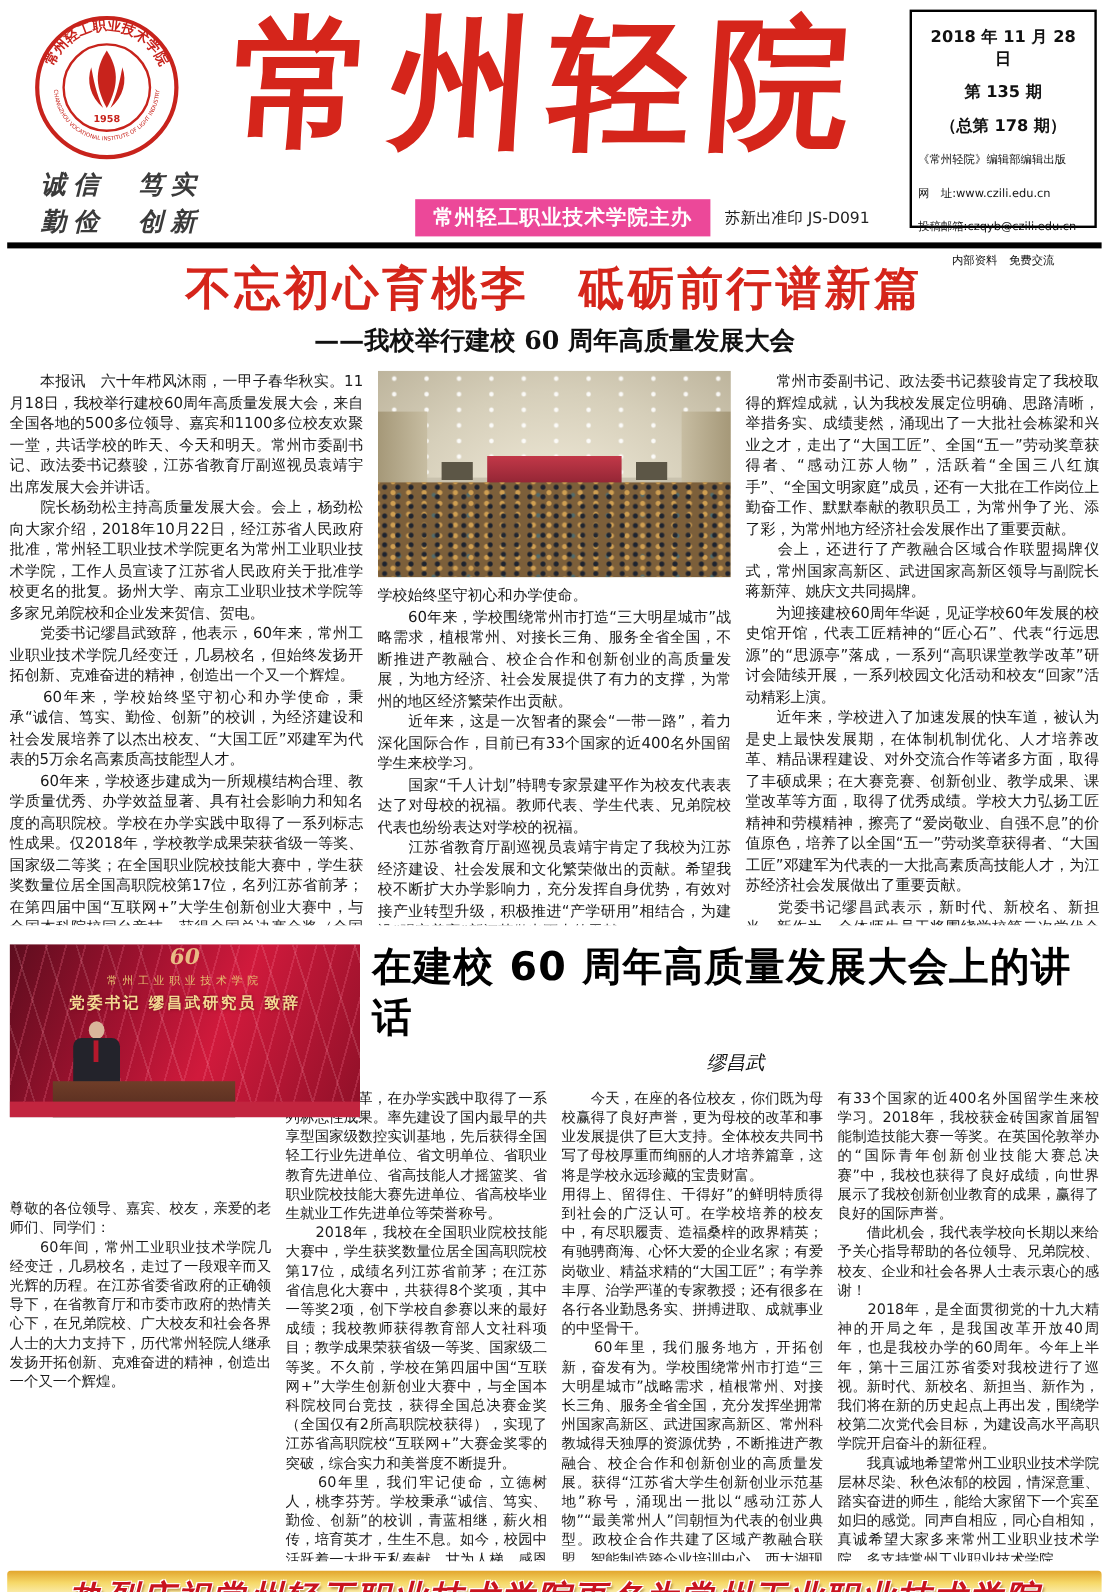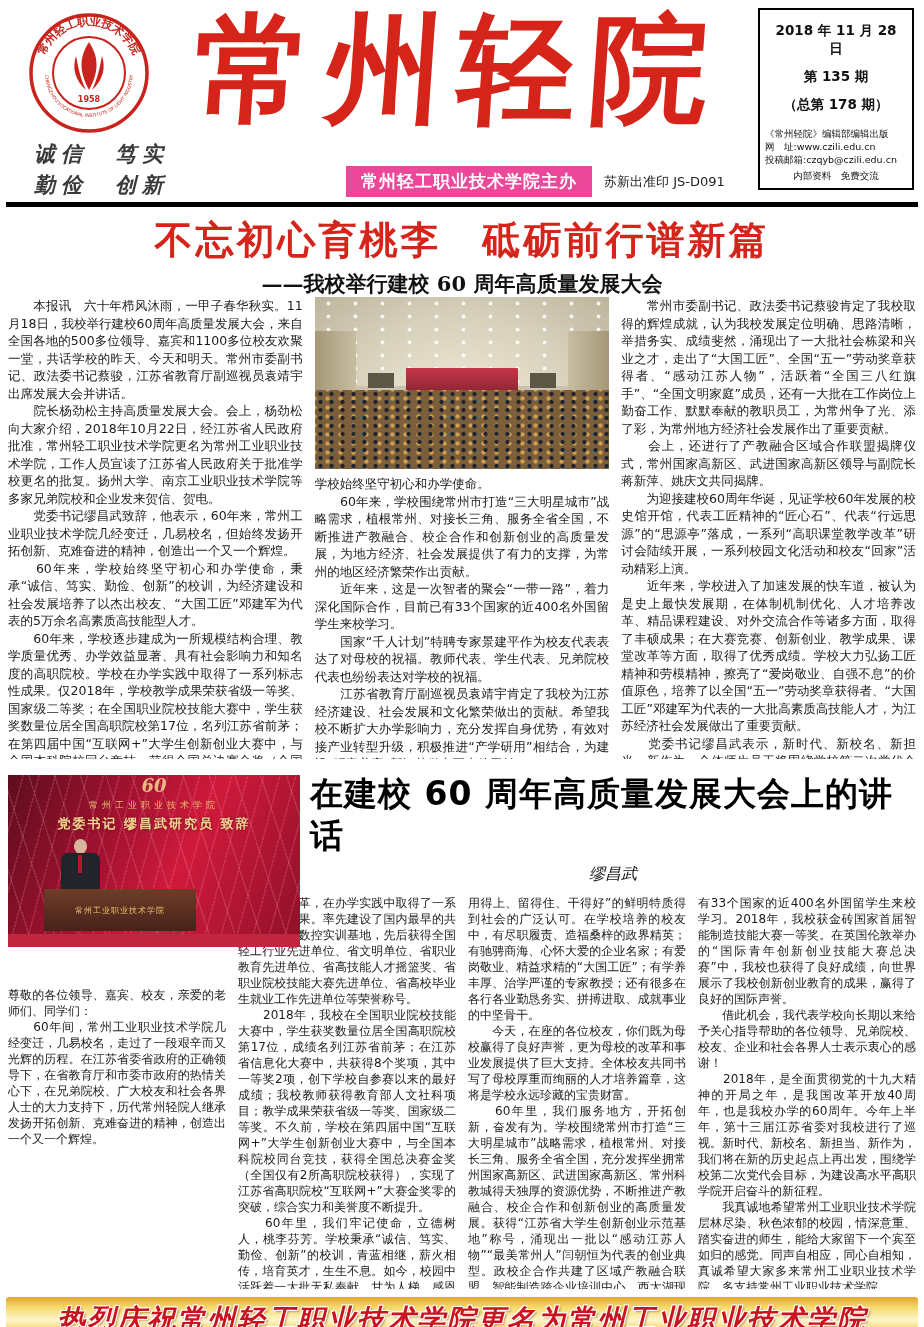--- a/index.html
+++ b/index.html
@@ -15,31 +15,31 @@
     font-style:italic;font-weight:bold;font-size:21px;color:#3a3a3a;line-height:31px;letter-spacing:6px;}
   .paper-title{position:absolute;left:168px;top:-6px;width:580px;text-align:center;
     font-family:"DejaVu Serif","Liberation Serif",serif;font-weight:bold;color:#d5251b;
     font-size:118px;line-height:150px;letter-spacing:14px;transform:skewX(-4deg);white-space:nowrap;}
   .organizer{position:absolute;left:346px;top:166px;background:#ec4899;color:#fff;
     font-size:17px;font-weight:bold;padding:4px 15px;letter-spacing:1px;}
   .press-code{position:absolute;left:604px;top:173px;font-size:13px;color:#222;}
   .issue-box{position:absolute;right:10px;top:8px;width:156px;height:182px;border:2px solid #000;
     padding:8px 5px 0 5px;box-sizing:border-box;text-align:center;}
   .issue-box .big{font-size:13.5px;font-weight:bold;margin:4px 10px 10px;}
-  .issue-box .small{font-size:9.5px;text-align:left;margin:1px 0;line-height:12px;}
+  .issue-box .small{font-size:9.5px;text-align:left;margin:16px 0;line-height:12px;}
   .issue-box .small.center{text-align:center;margin-top:4px;}
   .issue-box .pubgap{margin-top:14px;}
   .black-rule{height:5px;background:#000;margin:0 6px;}
   
   .art1{margin:10px 8px 0;}
   .art1-headline{text-align:center;color:#d5251b;font-weight:bold;font-size:38px;
     letter-spacing:3px;line-height:46px;}
   .art1-subtitle{text-align:center;font-family:"DejaVu Serif","Liberation Serif",serif;
     font-weight:bold;font-size:21px;margin-top:8px;line-height:26px;color:#111;}
-  .art1-cols{display:flex;gap:12px;height:462px;overflow:hidden;}
+  .art1-cols{display:flex;gap:12px;margin-top:12px;height:462px;overflow:hidden;}
   .ncol{flex:1;font-size:12.5px;line-height:17.5px;text-align:justify;overflow:hidden;color:#1a1a1a;}
   .para{margin:0;}
   
   .photo1{position:relative;height:172px;margin-bottom:6px;overflow:hidden;background:#c9c2ae;}
   .p1-ceiling{position:absolute;left:0;right:0;top:0;height:52%;
     background:radial-gradient(ellipse at 50% 130%, #f3eddc 0%, #d6cfba 60%, #bdb49c 100%);}
   .p1-lights{position:absolute;left:0;right:0;top:0;height:52%;
     background-image:radial-gradient(circle, #ffffff 1.3px, rgba(255,255,255,0) 2.4px);
     background-size:27px 13px;opacity:.9;}
   .p1-wallL{position:absolute;left:0;top:20%;width:14%;height:40%;background:linear-gradient(90deg,#a59878,#c7bda2);}
@@ -49,21 +49,21 @@
   .p1-scrR{position:absolute;right:18%;top:44%;width:9%;height:9%;background:#5c5646;}
   .p1-audience{position:absolute;left:0;right:0;bottom:0;height:46%;
     background:#7c5f3a;
     background-image:
       radial-gradient(circle, rgba(25,32,46,.95) 1.6px, rgba(0,0,0,0) 2.6px),
       radial-gradient(circle, #cf9f52 1.6px, rgba(0,0,0,0) 2.6px),
       radial-gradient(circle, rgba(70,110,120,.8) 1.3px, rgba(0,0,0,0) 2.2px);
     background-size:11px 8px,13px 9px,29px 17px;background-position:0 0,6px 4px,3px 2px;}
   
   .art2{position:relative;margin:14px 8px 0;height:516px;overflow:hidden;}
-  .photo2{position:absolute;left:0;top:2px;width:292px;height:172px;overflow:hidden;
+  .photo2{position:absolute;left:0;top:2px;width:292px;height:144px;overflow:hidden;
     background:linear-gradient(115deg,#5d0d1e 0%,#a31230 35%,#d01a3c 58%,#8e1028 100%);}
   .p2-streaks{position:absolute;left:0;top:0;right:0;bottom:0;
     background:
       repeating-linear-gradient(105deg, rgba(0,0,0,0) 0 14px, rgba(255,120,150,.22) 14px 15.5px),
       repeating-linear-gradient(72deg, rgba(0,0,0,0) 0 23px, rgba(255,190,200,.16) 23px 24.5px);}
   .p2-logo60{position:absolute;top:0;left:0;width:100%;text-align:center;
     font-family:"DejaVu Serif","Liberation Serif",serif;font-style:italic;font-weight:bold;
     color:#f3d892;font-size:18px;opacity:.85;}
   .p2-line1{position:absolute;top:24px;left:0;width:100%;text-align:center;color:#e5c070;
     font-size:9px;letter-spacing:4px;}
@@ -211,22 +211,22 @@
     <div class="ncol first">
         <p class="para">尊敬的各位领导、嘉宾、校友，亲爱的老师们、同学们：</p>
         <p class="para">　　60年间，常州工业职业技术学院几经变迁，几易校名，走过了一段艰辛而又光辉的历程。在江苏省委省政府的正确领导下，在省教育厅和市委市政府的热情关心下，在兄弟院校、广大校友和社会各界人士的大力支持下，历代常州轻院人继承发扬开拓创新、克难奋进的精神，创造出一个又一个辉煌。</p>
       </div>
     <div class="ncol">
         <p class="para">取，开放变革，在办学实践中取得了一系列标志性成果。率先建设了国内最早的共享型国家级数控实训基地，先后获得全国轻工行业先进单位、省文明单位、省职业教育先进单位、省高技能人才摇篮奖、省职业院校技能大赛先进单位、省高校毕业生就业工作先进单位等荣誉称号。</p>
         <p class="para">　　2018年，我校在全国职业院校技能大赛中，学生获奖数量位居全国高职院校第17位，成绩名列江苏省前茅；在江苏省信息化大赛中，共获得8个奖项，其中一等奖2项，创下学校自参赛以来的最好成绩；我校教师获得教育部人文社科项目；教学成果荣获省级一等奖、国家级二等奖。不久前，学校在第四届中国“互联网+”大学生创新创业大赛中，与全国本科院校同台竞技，获得全国总决赛金奖（全国仅有2所高职院校获得），实现了江苏省高职院校“互联网+”大赛金奖零的突破，综合实力和美誉度不断提升。</p>
         <p class="para">　　60年里，我们牢记使命，立德树人，桃李芬芳。学校秉承“诚信、笃实、勤俭、创新”的校训，青蓝相继，薪火相传，培育英才，生生不息。如今，校园中活跃着一大批无私奉献、甘为人梯、感恩知责的优秀教师，他们数十年如一日，教书育人、兢兢业业，不忘初心。60年来，学校为经济建设和社会发展培养了以杰出校友、“大国工匠”邓建军为代表的5万余名高素质高技能型人才。学校的办学理念和教学模式得到了常州市委书记汪泉的充分肯定。毕业生“下得去、</p>
       </div>
     <div class="ncol">
+        <p class="para">　　今天，在座的各位校友，你们既为母校赢得了良好声誉，更为母校的改革和事业发展提供了巨大支持。全体校友共同书写了母校厚重而绚丽的人才培养篇章，这将是学校永远珍藏的宝贵财富。</p>
         <p class="para">用得上、留得住、干得好”的鲜明特质得到社会的广泛认可。在学校培养的校友中，有尽职履责、造福桑梓的政界精英；有驰骋商海、心怀大爱的企业名家；有爱岗敬业、精益求精的“大国工匠”；有学养丰厚、治学严谨的专家教授；还有很多在各行各业勤恳务实、拼搏进取、成就事业的中坚骨干。</p>
-        <p class="para">　　今天，在座的各位校友，你们既为母校赢得了良好声誉，更为母校的改革和事业发展提供了巨大支持。全体校友共同书写了母校厚重而绚丽的人才培养篇章，这将是学校永远珍藏的宝贵财富。</p>
         <p class="para">　　60年里，我们服务地方，开拓创新，奋发有为。学校围绕常州市打造“三大明星城市”战略需求，植根常州、对接长三角、服务全省全国，充分发挥坐拥常州国家高新区、武进国家高新区、常州科教城得天独厚的资源优势，不断推进产教融合、校企合作和创新创业的高质量发展。获得“江苏省大学生创新创业示范基地”称号，涌现出一批以“感动江苏人物”“最美常州人”闫朝恒为代表的创业典型。政校企合作共建了区域产教融合联盟、智能制造跨企业培训中心、西太湖现代服务业学院；与大院大所共建了多个国家级技术研发服务平台和省级工程技术研究开发中心；与一大批优秀标杆企业共建了企业学院。一直以来，学校为地方经济、社会发展提供了有力的支撑，为常州的地区经济繁荣作出了应有的贡献。</p>
       </div>
     <div class="ncol">
         <p class="para">有33个国家的近400名外国留学生来校学习。2018年，我校获金砖国家首届智能制造技能大赛一等奖。在英国伦敦举办的“国际青年创新创业技能大赛总决赛”中，我校也获得了良好成绩，向世界展示了我校创新创业教育的成果，赢得了良好的国际声誉。</p>
         <p class="para">　　借此机会，我代表学校向长期以来给予关心指导帮助的各位领导、兄弟院校、校友、企业和社会各界人士表示衷心的感谢！</p>
         <p class="para">　　2018年，是全面贯彻党的十九大精神的开局之年，是我国改革开放40周年，也是我校办学的60周年。今年上半年，第十三届江苏省委对我校进行了巡视。新时代、新校名、新担当、新作为，我们将在新的历史起点上再出发，围绕学校第二次党代会目标，为建设高水平高职学院开启奋斗的新征程。</p>
         <p class="para">　　我真诚地希望常州工业职业技术学院层林尽染、秋色浓郁的校园，情深意重、踏实奋进的师生，能给大家留下一个宾至如归的感觉。同声自相应，同心自相知，真诚希望大家多来常州工业职业技术学院、多支持常州工业职业技术学院。</p>
       </div>
   </div>
 </div>

